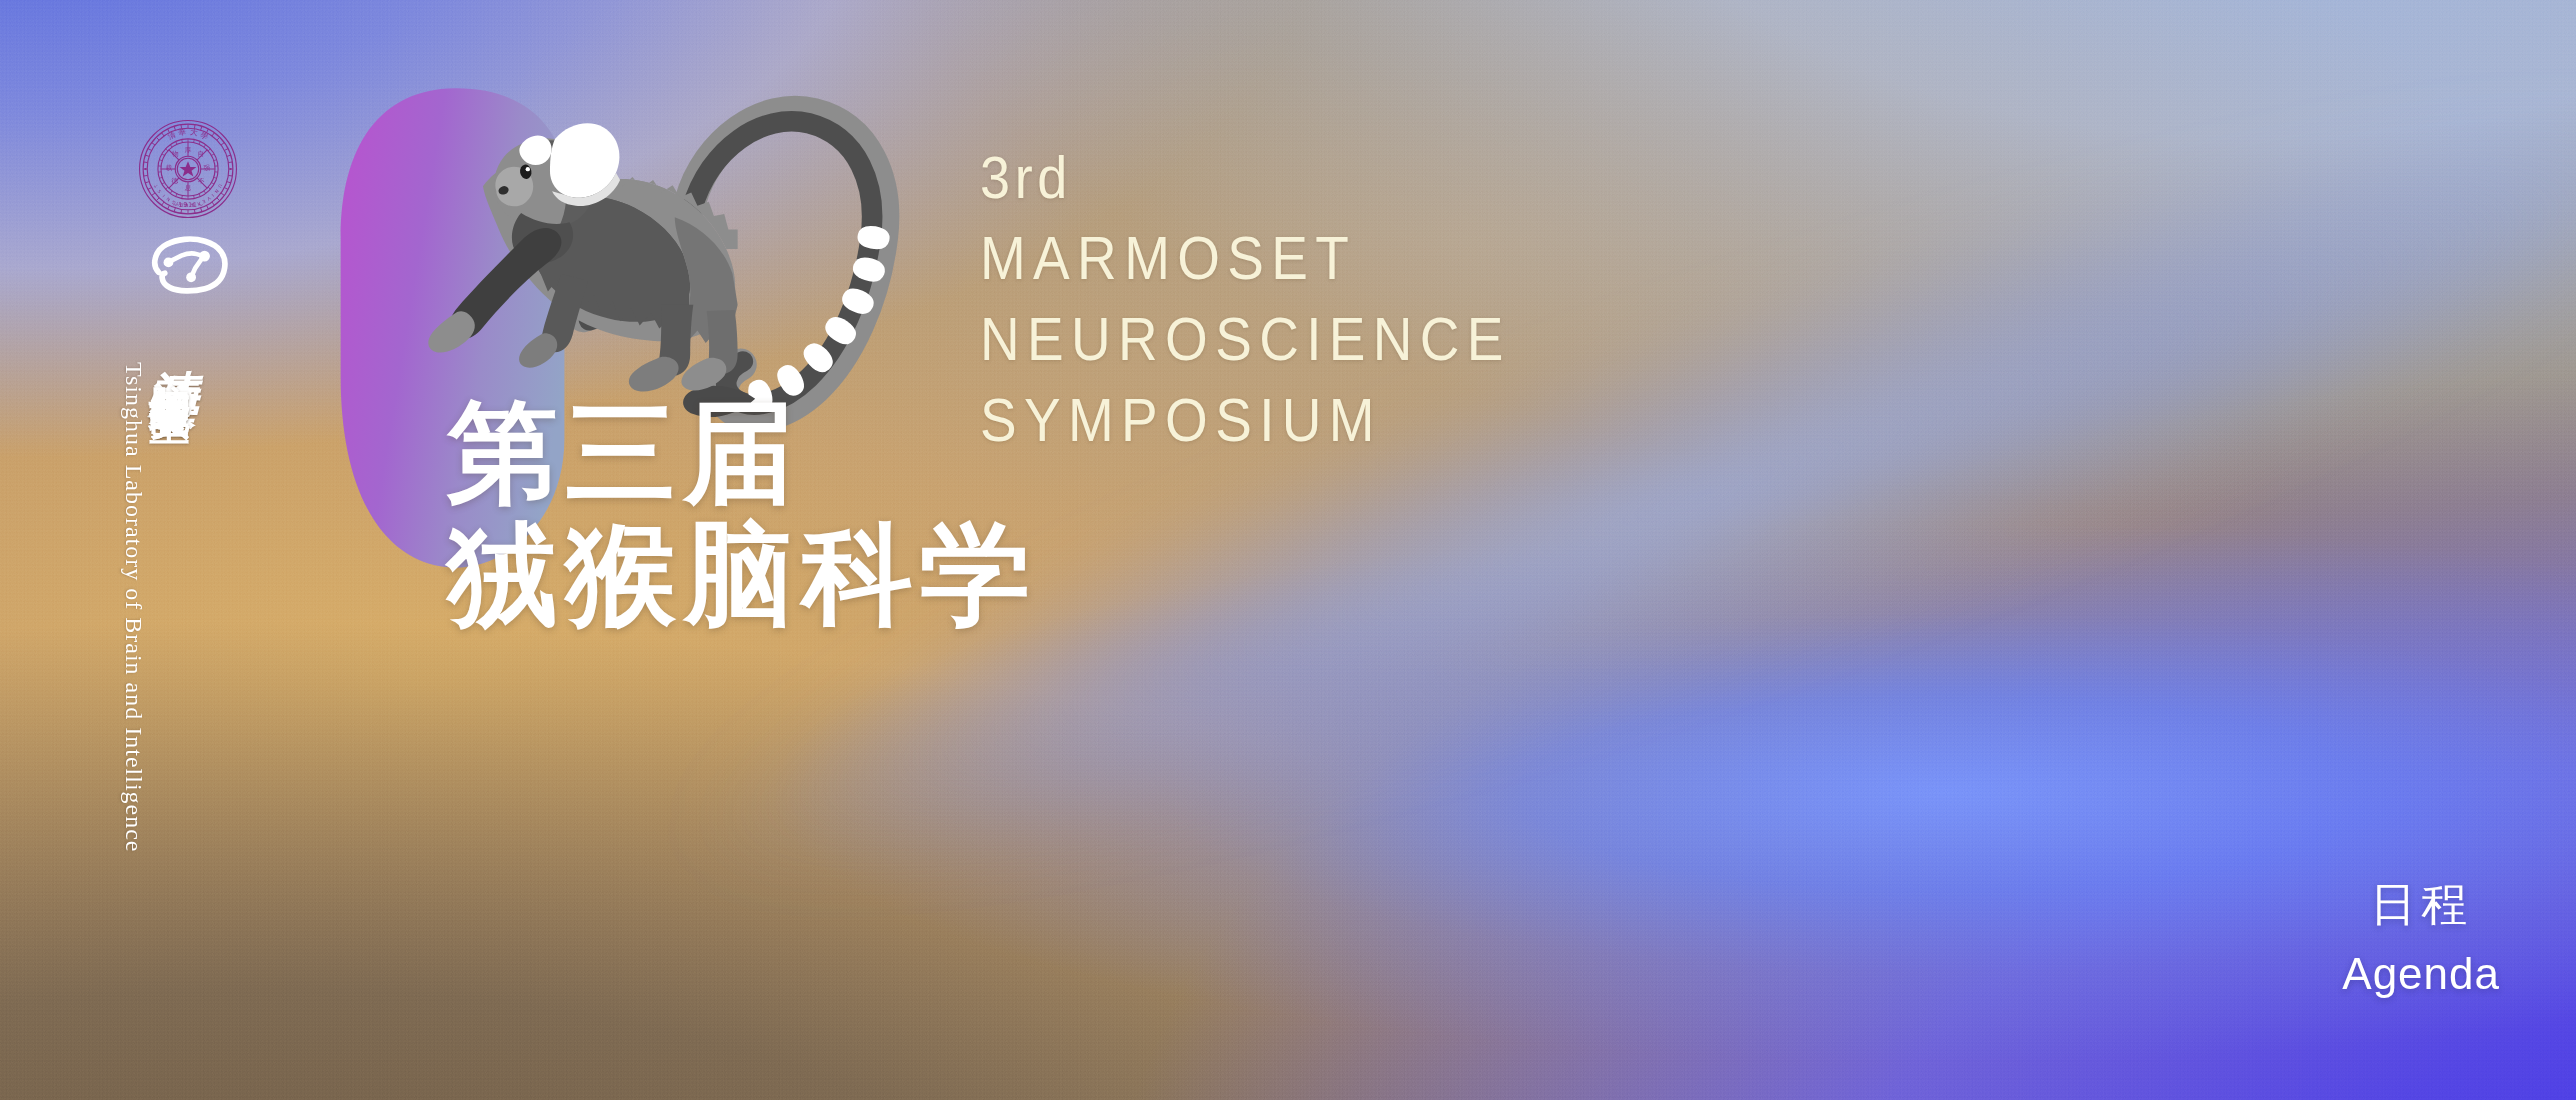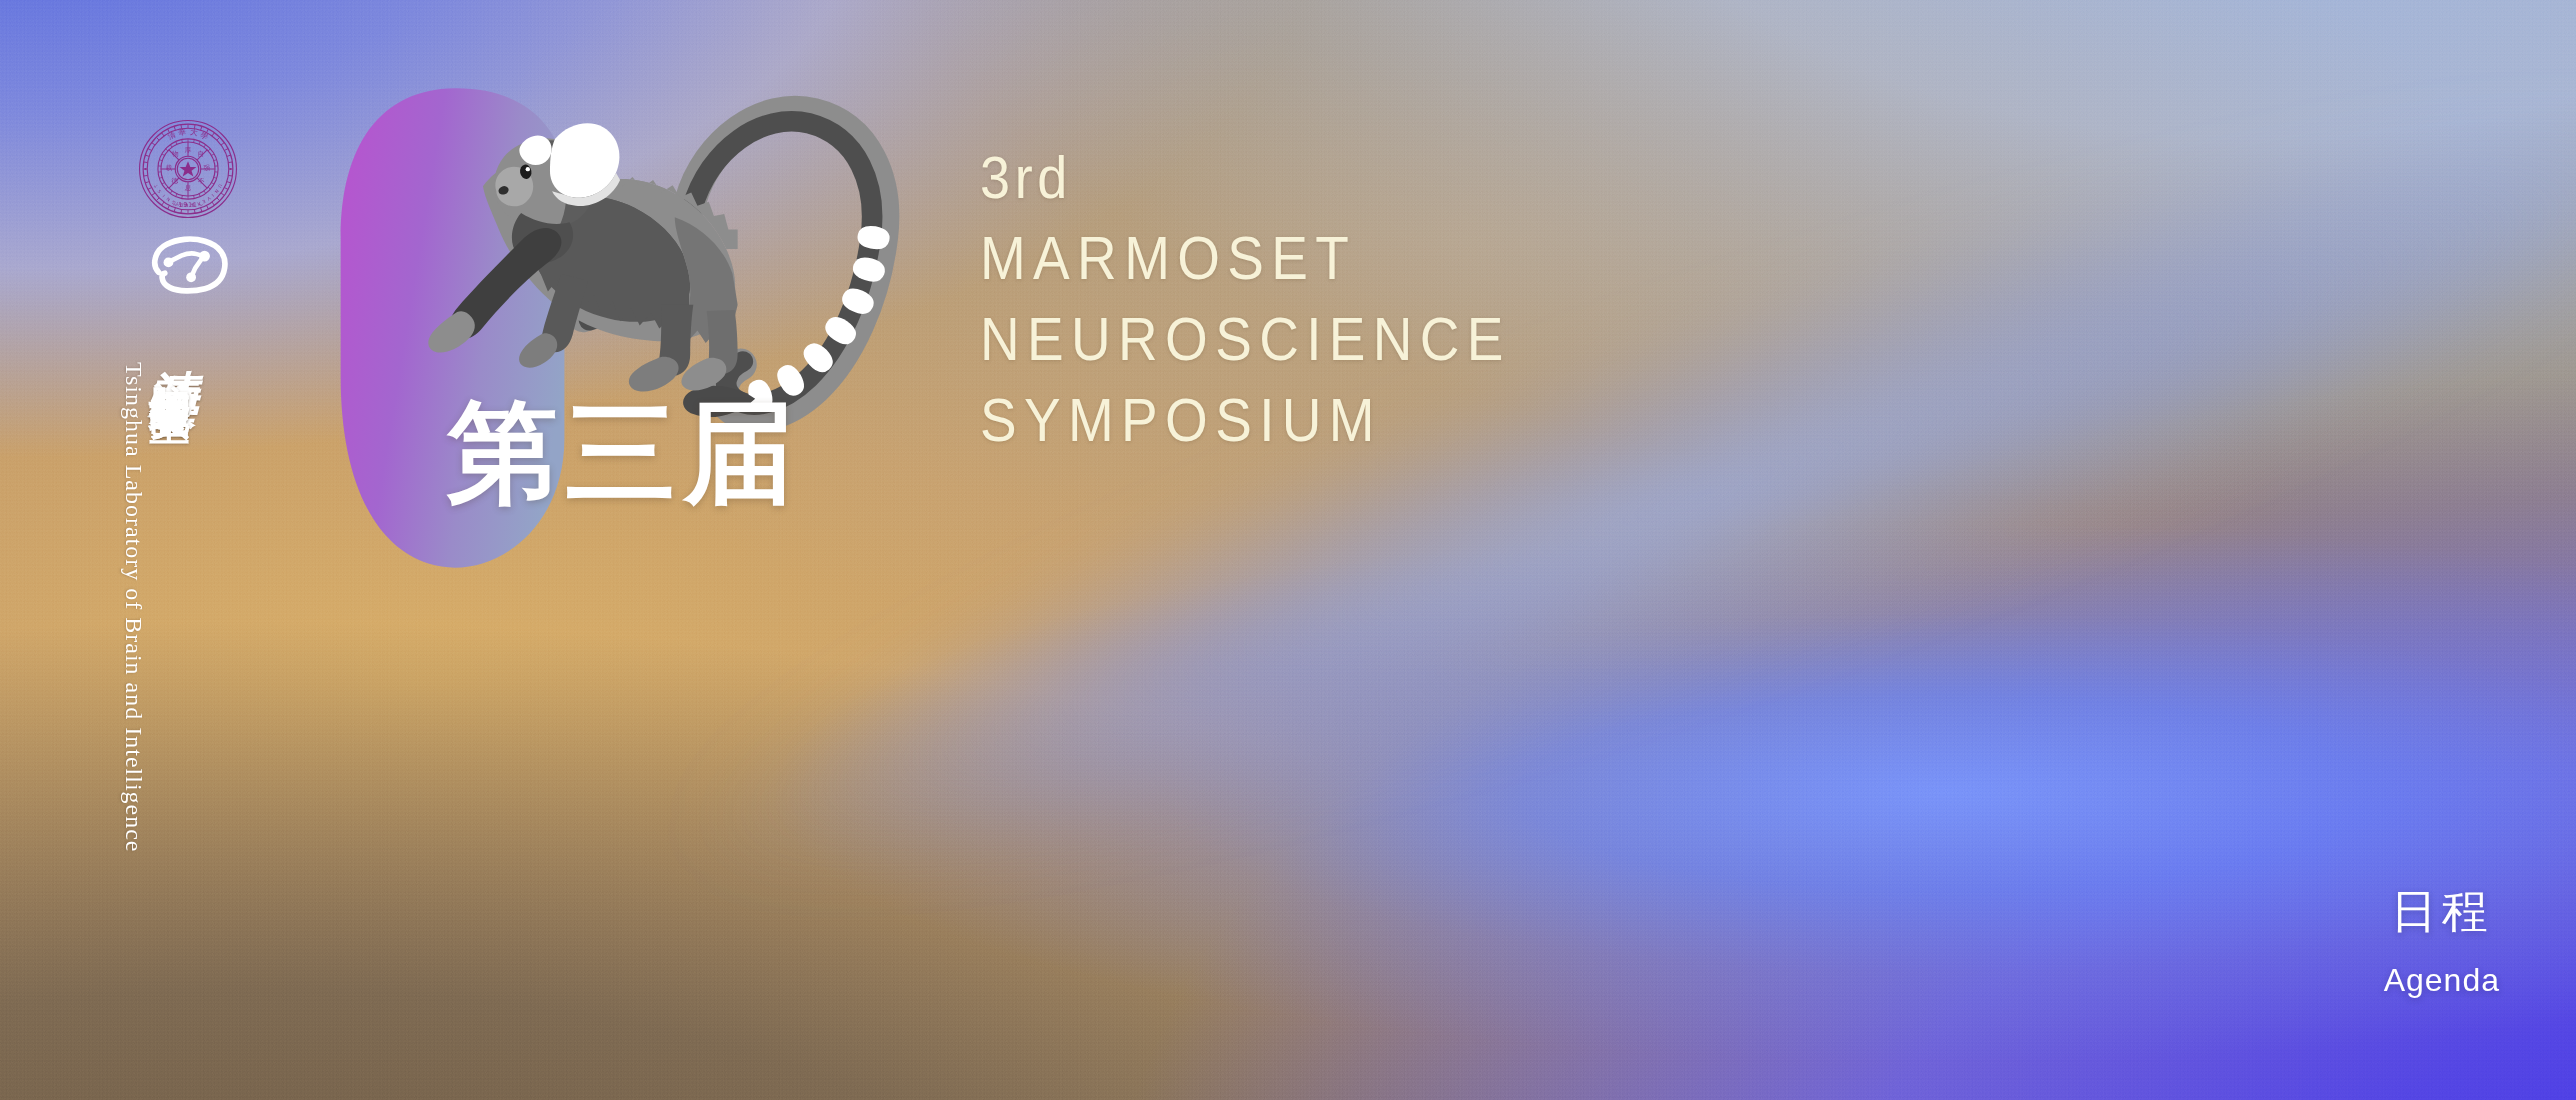--- a/index.html
+++ b/index.html
@@ -177,22 +177,22 @@
     color:#ffffff;
   }
   .agenda .cn{
     font-size:46px;
     font-weight:500;
     letter-spacing:5.2px;
     line-height:1.12;
     text-shadow:0 1.5px 6.2px rgba(30,30,90,.30);
   }
   .agenda .en{
-    margin-top:25px;
-    font-size:32px;
+    margin-top:19px;
+    font-size:44px;
     font-weight:400;
     letter-spacing:1px;
     line-height:1.1;
     text-shadow:0 1.5px 6.2px rgba(30,30,90,.30);
     text-align:center;
   }
 </style>
 </head>
 <body>
 
@@ -545,20 +545,21 @@
 
   <div class="title-en">
     <div class="ln first">3rd</div>
     <div class="ln">MARMOSET</div>
     <div class="ln">NEUROSCIENCE</div>
     <div class="ln">SYMPOSIUM</div>
   </div>
 
   <div class="title-cn">
     <div class="ln">第三届</div>
+    <div class="ln">狨猴脑科学</div>
   </div>
 
   <div class="agenda">
     <div class="cn">日程</div>
     <div class="en">Agenda</div>
   </div>
 
 </div>
 
 

